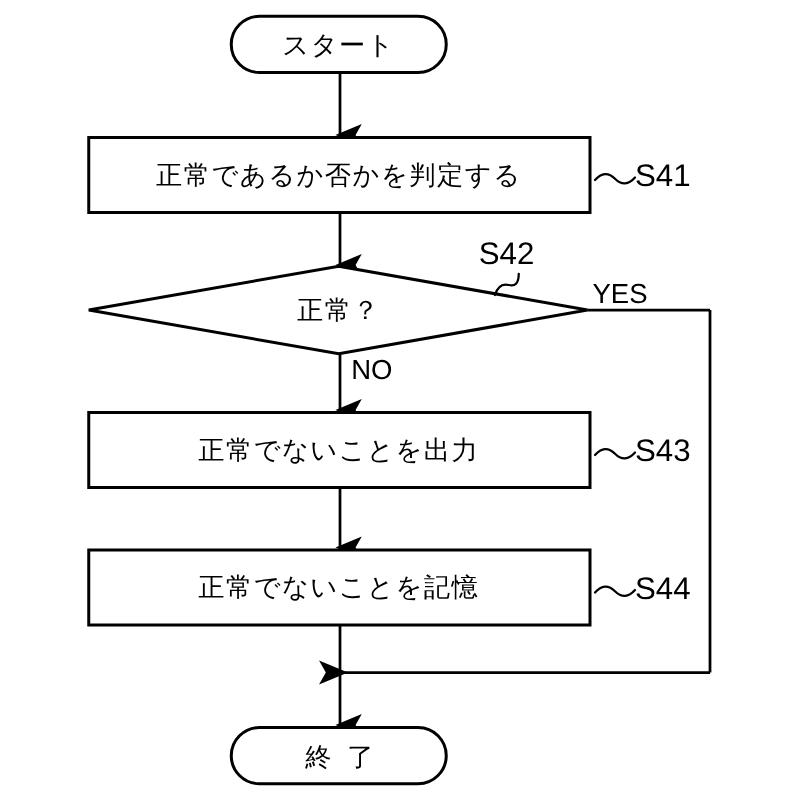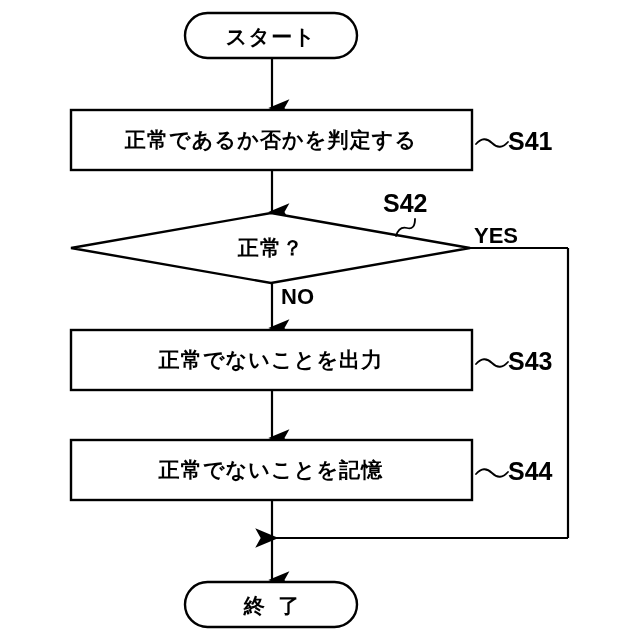--- a/index.html
+++ b/index.html
@@ -12,21 +12,20 @@
     width: 640px;
     height: 640px;
     font-family: "Liberation Sans", sans-serif;
     overflow: hidden;
   }
   #flow-root {
     position: relative;
     width: 640px;
     height: 551px;
     background: #ffffff;
-    font-weight: bold;
   }
   svg#flow-svg {
     position: absolute;
     left: 0;
     top: 0;
     width: 640px;
     height: 640px;
     display: block;
   }
   .node-shape {

